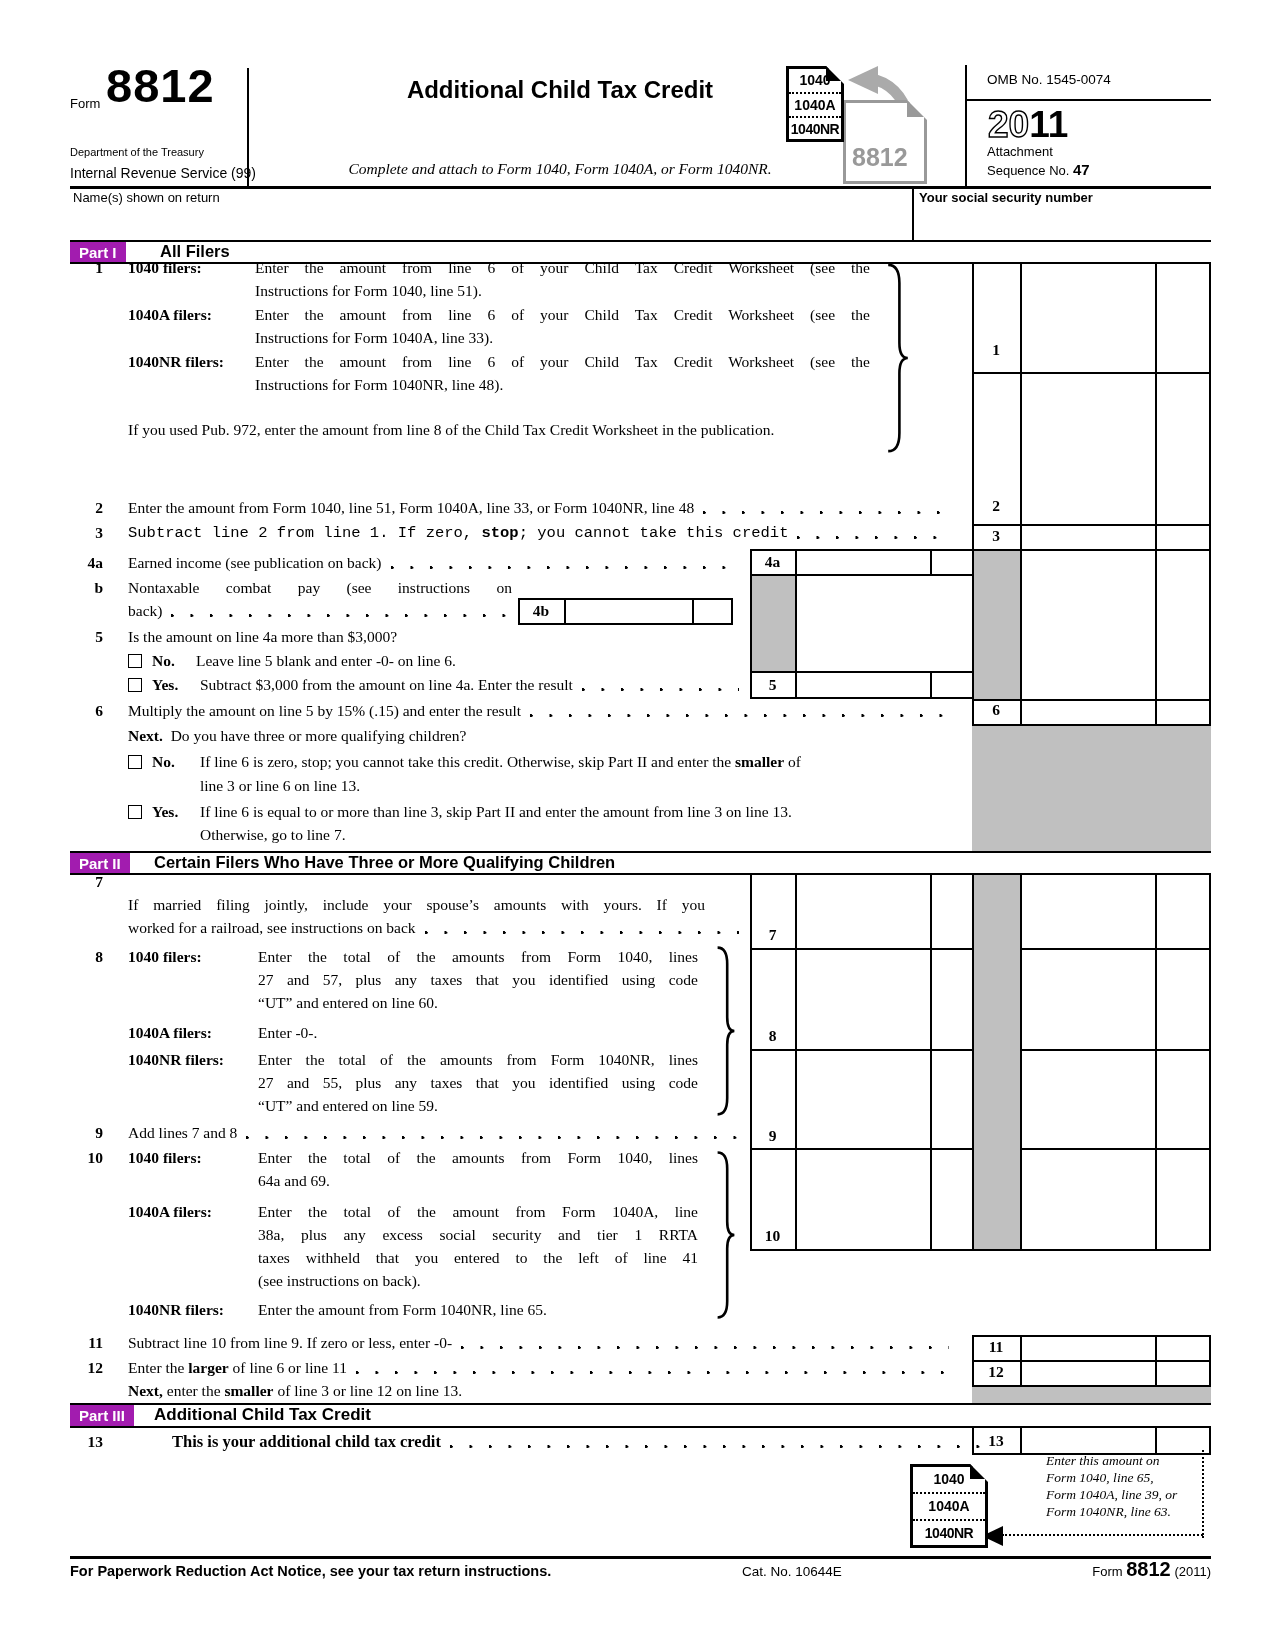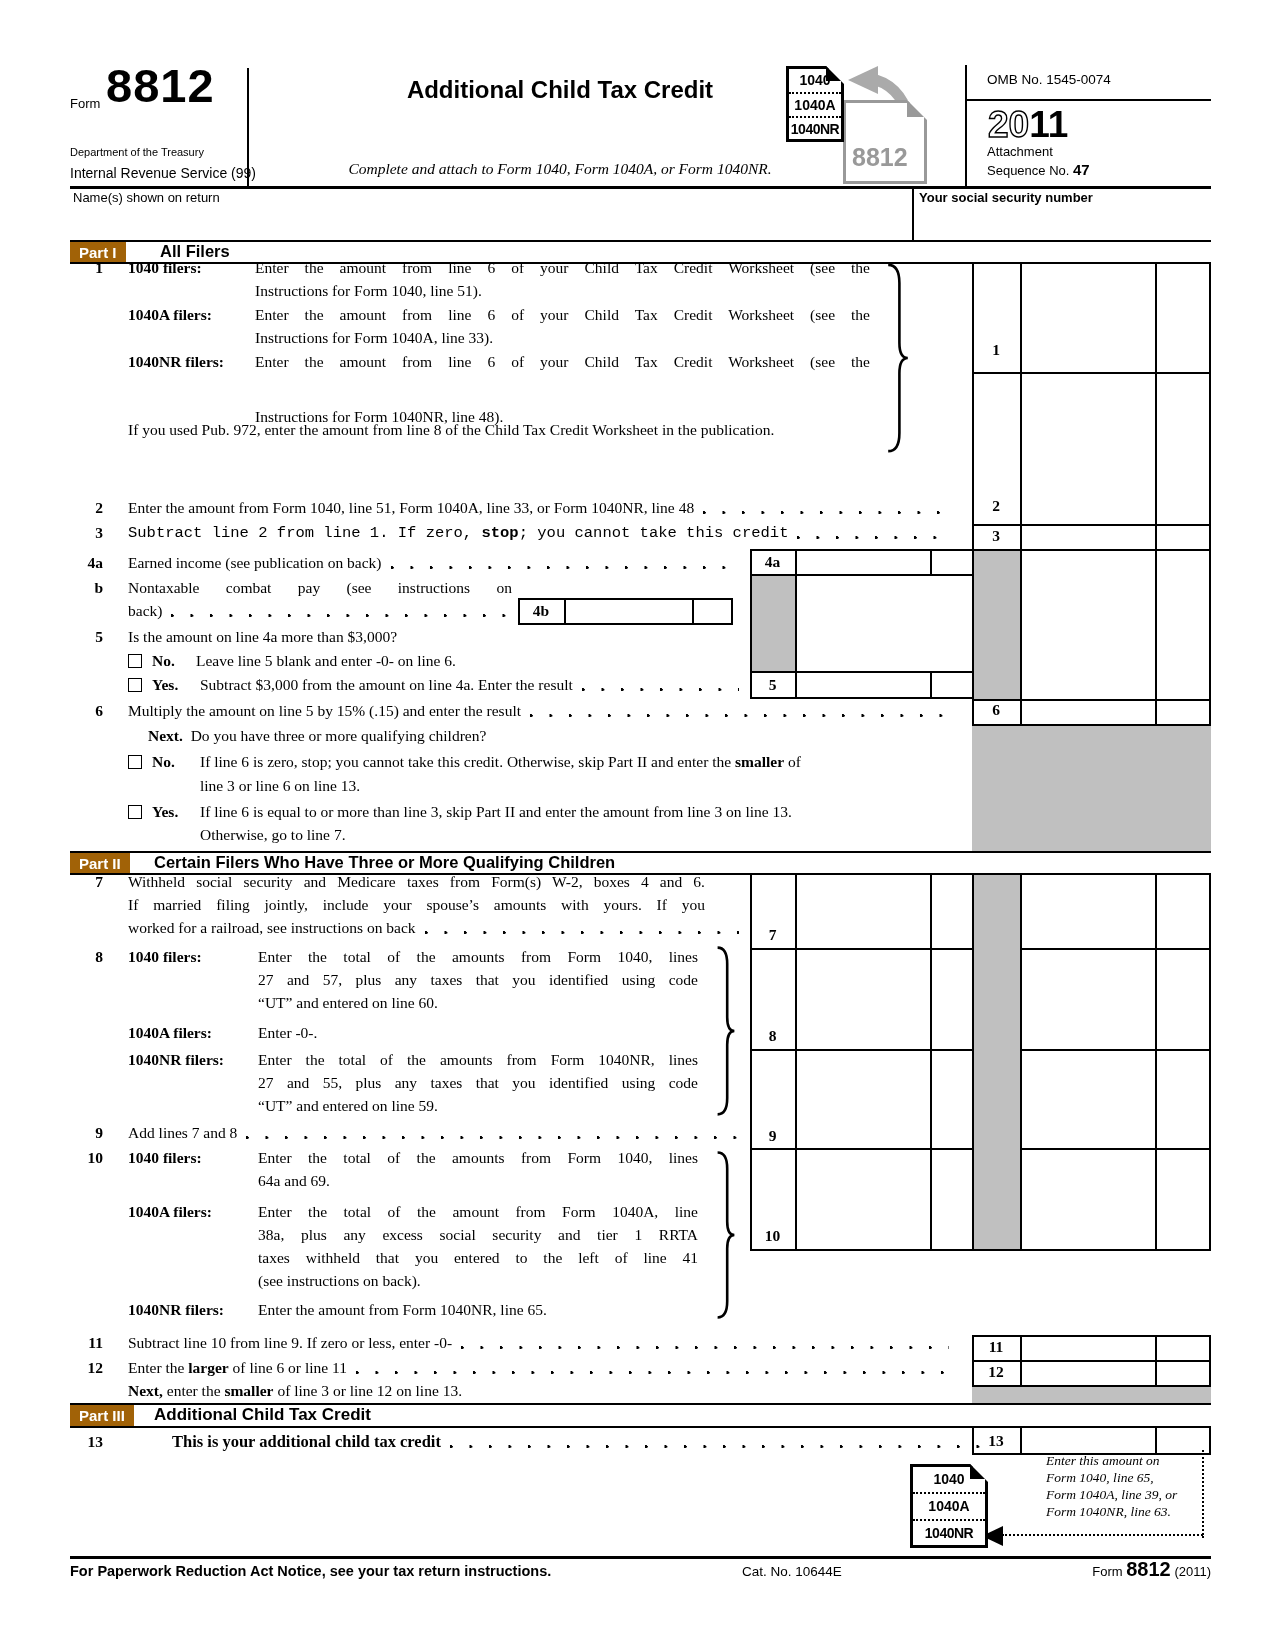--- a/index.html
+++ b/index.html
@@ -17,21 +17,21 @@
   .dots{flex:1 1 auto;align-self:flex-end;height:5px;margin:0 6px 3px 8px;
         background:radial-gradient(circle at 2.2px 2.6px,#000 1.35px,transparent 1.65px) repeat-x left bottom;
         background-size:19.5px 5px;}
   .lnum{position:absolute;left:70px;width:33px;text-align:right;font-weight:bold;font-size:15.5px;line-height:20px;}
   .cell{position:absolute;text-align:center;font-weight:bold;font-size:15.5px;line-height:20px;}
   .just{text-align:justify;text-align-last:justify;}
   .nw{white-space:nowrap;}
   .cb{position:absolute;width:12px;height:12px;border:1.7px solid #000;background:#fff;}
   .bar{position:absolute;left:70px;width:1141px;height:24px;border-top:2px solid #000;
        border-bottom:2.5px solid #000;box-sizing:border-box;background:#fff;}
-  .tag{position:absolute;left:0;top:0;height:100%;background:#a16207;color:#fff;
+  .tag{position:absolute;left:0;top:0;height:100%;background:#a21caf;color:#fff;
        font:bold 15px/19px "Liberation Sans",sans-serif;padding:0 9px;display:flex;align-items:center;}
   .bartitle{position:absolute;top:0;font:bold 16.5px/19.5px "Liberation Sans",sans-serif;}
   .doc{position:absolute;background:#fff;border:3px solid #000;box-sizing:border-box;}
   .docrow{text-align:center;font:bold 14px/22.5px "Liberation Sans",sans-serif;}
   .docsep{border-top:2px dotted #000;}
   .field{position:absolute;}
   .dotv{position:absolute;border-left:2.2px dotted #000;}
   .doth{position:absolute;border-top:2.2px dotted #000;}
   .brace{position:absolute;}
   .y20{color:#fff;-webkit-text-stroke:1.4px #000;font-weight:bold;}
@@ -125,21 +125,21 @@
 
   <div class="lnum" style="top:258px;">1</div>
   <div class="abs t b" style="left:128px;top:258px;">1040 filers:</div>
   <div class="abs t just" style="left:255px;top:258px;width:615px;">Enter the amount from line 6 of your Child Tax Credit Worksheet (see the</div>
   <div class="abs t" style="left:255px;top:281px;">Instructions for Form 1040, line 51).</div>
   <div class="abs t b" style="left:128px;top:305px;">1040A filers:</div>
   <div class="abs t just" style="left:255px;top:305px;width:615px;">Enter the amount from line 6 of your Child Tax Credit Worksheet (see the</div>
   <div class="abs t" style="left:255px;top:328px;">Instructions for Form 1040A, line 33).</div>
   <div class="abs t b" style="left:128px;top:352px;">1040NR filers:</div>
   <div class="abs t just" style="left:255px;top:352px;width:615px;">Enter the amount from line 6 of your Child Tax Credit Worksheet (see the</div>
-  <div class="abs t" style="left:255px;top:375px;margin-top:32px;">Instructions for Form 1040NR, line 48).</div>
+  <div class="abs t" style="left:255px;top:375px;">Instructions for Form 1040NR, line 48).</div>
   <div class="abs t" style="left:128px;top:420px;">If you used Pub. 972, enter the amount from line 8 of the Child Tax Credit Worksheet in the publication.</div>
   <svg class="brace" style="left:884px;top:262px;" width="28" height="192" viewBox="0 0 20 100" preserveAspectRatio="none">
     <path d="M3,1.5 Q11,1.5 11,11 L11,42 Q11,50 17,50 Q11,50 11,58 L11,89 Q11,98.5 3,98.5" fill="none" stroke="#000" stroke-width="2.6" vector-effect="non-scaling-stroke"></path>
   </svg>
   <div class="cell" style="left:972px;top:340px;width:48px;">1</div>
   <div class="field" style="left:1022px;top:266px;width:131px;height:104px;"></div>
 
   <div class="lnum" style="top:498px;">2</div>
   <div class="row" style="left:128px;top:498px;width:827px;">
     <span>Enter the amount from Form 1040, line 51, Form 1040A, line 33, or Form 1040NR, line 48</span>
@@ -187,21 +187,21 @@
   <div class="cell" style="left:750px;top:675px;width:45px;">5</div>
   <div class="field" style="left:797px;top:673px;width:131px;height:22px;"></div>
 
   <div class="lnum" style="top:701px;">6</div>
   <div class="row" style="left:128px;top:701px;width:827px;">
     <span>Multiply the amount on line 5 by 15% (.15) and enter the result</span>
     <span class="dots"></span>
   </div>
   <div class="cell" style="left:972px;top:700px;width:48px;">6</div>
   <div class="field" style="left:1022px;top:701px;width:131px;height:21px;"></div>
-  <div class="abs t" style="left:128px;top:726px;margin-left:20px;"><span class="b">Next.</span>&nbsp; <span>Do you have three or more qualifying children?</span></div>
+  <div class="abs t" style="left:128px;top:726px;"><span class="b">Next.</span>&nbsp; <span>Do you have three or more qualifying children?</span></div>
   <div class="cb" style="left:128px;top:755px;"></div>
   <div class="abs t b" style="left:152px;top:752px;">No.</div>
   <div class="abs t nw" style="left:200px;top:752px;width:712px;"><span>If line 6 is zero, stop; you cannot take this credit. Otherwise, skip Part II and enter the </span><span class="b">smaller</span><span> of</span></div>
   <div class="abs t" style="left:200px;top:776px;">line 3 or line 6 on line 13.</div>
   <div class="cb" style="left:128px;top:805px;"></div>
   <div class="abs t b" style="left:152px;top:802px;">Yes.</div>
   <div class="abs t nw" style="left:200px;top:802px;width:712px;">If line 6 is equal to or more than line 3, skip Part II and enter the amount from line 3 on line 13.</div>
   <div class="abs t" style="left:200px;top:825px;">Otherwise, go to line 7.</div>
 
   <div class="bar" style="top:851px;">
@@ -218,21 +218,20 @@
   <div class="ln" style="left:1209px;top:875px;width:2px;height:374px;"></div>
   <div class="ln" style="left:750px;top:948px;width:222px;height:2px;"></div>
   <div class="ln" style="left:1020px;top:948px;width:191px;height:2px;"></div>
   <div class="ln" style="left:750px;top:1049px;width:222px;height:2px;"></div>
   <div class="ln" style="left:1020px;top:1049px;width:191px;height:2px;"></div>
   <div class="ln" style="left:750px;top:1148px;width:222px;height:2px;"></div>
   <div class="ln" style="left:1020px;top:1148px;width:191px;height:2px;"></div>
   <div class="ln" style="left:750px;top:1249px;width:461px;height:2px;"></div>
 
   <div class="lnum" style="top:872px;">7</div>
-  <div class="abs t just" style="left:128px;top:872px;width:577px;">Withheld social security and Medicare taxes from Form(s) W-2, boxes 4 and 6.</div>
   <div class="abs t just" style="left:128px;top:895px;width:577px;">If married filing jointly, include your spouse’s amounts with yours. If you</div>
   <div class="row" style="left:128px;top:918px;width:617px;">
     <span>worked for a railroad, see instructions on back</span>
     <span class="dots"></span>
   </div>
   <div class="cell" style="left:750px;top:925px;width:45px;">7</div>
   <div class="field" style="left:797px;top:877px;width:131px;height:69px;"></div>
 
   <div class="lnum" style="top:947px;">8</div>
   <div class="abs t b" style="left:128px;top:947px;">1040 filers:</div>

